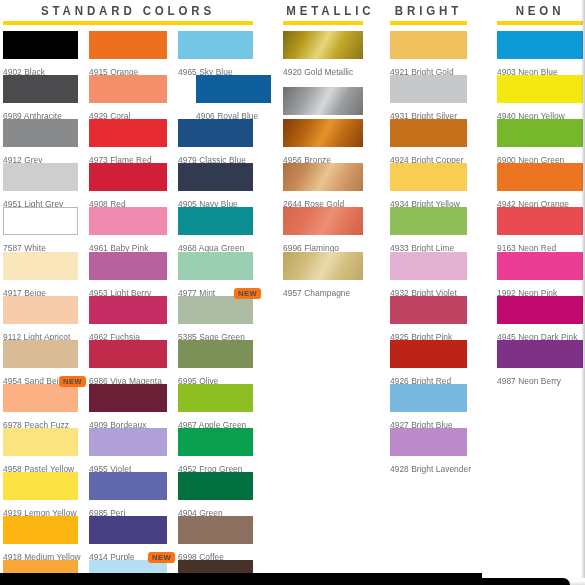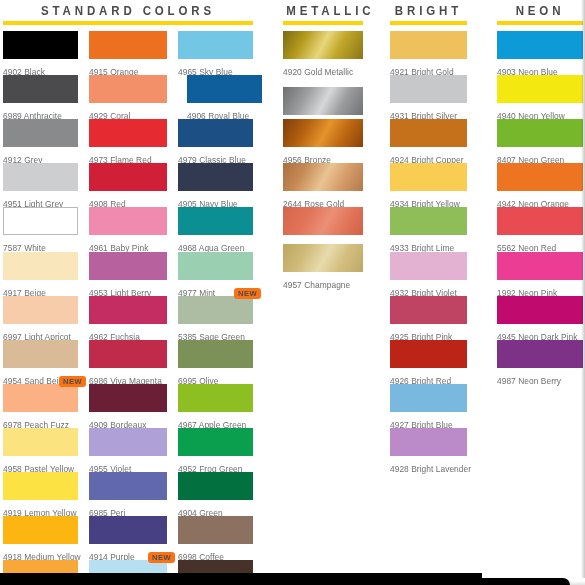--- a/index.html
+++ b/index.html
@@ -127,21 +127,21 @@
         <div class="cell" style="position: absolute; left: 0px; top: 176px; width: 100%;">
           <div class="sw outline" style="height: 28px; background: rgb(255, 255, 255);"></div>
           <div class="lbl">7587 White</div>
         </div>
         <div class="cell" style="position: absolute; left: 0px; top: 221px; width: 100%; text-decoration: underline;">
           <div class="sw" style="height: 28px; background: rgb(250, 230, 187);"></div>
           <div class="lbl">4917 Beige</div>
         </div>
         <div class="cell" style="position: absolute; left: 0px; top: 265px; width: 100%;">
           <div class="sw" style="height: 28px; background: rgb(247, 204, 170);"></div>
-          <div class="lbl">6997 Light Apricot</div>
+          <div class="lbl">9112 Light Apricot</div>
         </div>
         <div class="cell" style="position: absolute; left: 0px; top: 309px; width: 100%;">
           <div class="sw" style="height: 28px; background: rgb(217, 187, 151);"></div>
           <div class="lbl">4954 Sand Beige</div>
         </div>
         <div class="cell" style="position: absolute; left: 0px; top: 353px; width: 100%;">
           <div class="sw" style="height: 28px; background: rgb(252, 177, 132);">
             <div class="badge">NEW</div>
           </div>
           <div class="lbl">6978 Peach Fuzz</div>
@@ -215,21 +215,21 @@
           <div class="sw" style="height: 28px; background: rgb(183, 223, 242);">
             <div class="badge">NEW</div>
           </div>
         </div>
       </div>
       <div class="col" style="left: 178px; top: 31px; width: 75px;">
         <div class="cell" style="position: absolute; left: 0px; top: 0px; width: 100%;">
           <div class="sw" style="height: 28px; background: rgb(116, 198, 229);"></div>
           <div class="lbl">4965 Sky Blue</div>
         </div>
-        <div class="cell" style="position: absolute; left: 9px; top: 44px; width: 100%;">
+        <div class="cell" style="position: absolute; left: 18px; top: 44px; width: 100%;">
           <div class="sw" style="height: 28px; background: rgb(14, 95, 156);"></div>
           <div class="lbl">4906 Royal Blue</div>
         </div>
         <div class="cell" style="position: absolute; left: 0px; top: 88px; width: 100%;">
           <div class="sw" style="height: 28px; background: rgb(28, 79, 132);"></div>
           <div class="lbl">4979 Classic Blue</div>
         </div>
         <div class="cell" style="position: absolute; left: 0px; top: 132px; width: 100%;">
           <div class="sw" style="height: 28px; background: rgb(50, 58, 82);"></div>
           <div class="lbl">4905 Navy Blue</div>
@@ -286,21 +286,21 @@
           <div class="lbl">4956 Bronze</div>
         </div>
         <div class="cell" style="position: absolute; left: 0px; top: 132px; width: 100%;">
           <div class="sw" style="height: 28px; background: linear-gradient(118deg, rgb(169, 112, 63) 0%, rgb(198, 138, 85) 26%, rgb(234, 196, 147) 52%, rgb(215, 158, 108) 72%, rgb(178, 121, 74) 100%);"></div>
           <div class="lbl">2644 Rose Gold</div>
         </div>
         <div class="cell" style="position: absolute; left: 0px; top: 176px; width: 100%;">
           <div class="sw" style="height: 28px; background: linear-gradient(118deg, rgb(213, 102, 76) 0%, rgb(225, 115, 89) 30%, rgb(236, 143, 116) 55%, rgb(224, 114, 87) 78%, rgb(209, 97, 74) 100%);"></div>
           <div class="lbl">6996 Flamingo</div>
         </div>
-        <div class="cell" style="position: absolute; left: 0px; top: 213px; width: 100%;">
+        <div class="cell" style="position: absolute; left: 0px; top: 221px; width: 100%;">
           <div class="sw" style="height: 28px; background: linear-gradient(118deg, rgb(187, 165, 95) 0%, rgb(208, 187, 122) 28%, rgb(232, 220, 173) 52%, rgb(212, 191, 128) 72%, rgb(189, 168, 101) 100%);"></div>
           <div class="lbl">4957 Champagne</div>
         </div>
       </div>
       <div class="col" style="left: 390px; top: 31px; width: 77px;">
         <div class="cell" style="position: absolute; left: 0px; top: 0px; width: 100%;">
           <div class="sw" style="height: 28px; background: rgb(238, 193, 92);"></div>
           <div class="lbl">4921 Bright Gold</div>
         </div>
         <div class="cell" style="position: absolute; left: 0px; top: 44px; width: 100%;">
@@ -344,29 +344,29 @@
         <div class="cell" style="position: absolute; left: 0px; top: 0px; width: 100%;">
           <div class="sw" style="height: 28px; background: rgb(12, 155, 214);"></div>
           <div class="lbl">4903 Neon Blue</div>
         </div>
         <div class="cell" style="position: absolute; left: 0px; top: 44px; width: 100%;">
           <div class="sw" style="height: 28px; background: rgb(244, 232, 17);"></div>
           <div class="lbl">4940 Neon Yellow</div>
         </div>
         <div class="cell" style="position: absolute; left: 0px; top: 88px; width: 100%;">
           <div class="sw" style="height: 28px; background: rgb(118, 183, 43);"></div>
-          <div class="lbl">8407 Neon Green</div>
+          <div class="lbl">6900 Neon Green</div>
         </div>
         <div class="cell" style="position: absolute; left: 0px; top: 132px; width: 100%;">
           <div class="sw" style="height: 28px; background: rgb(237, 117, 33);"></div>
           <div class="lbl">4942 Neon Orange</div>
         </div>
         <div class="cell" style="position: absolute; left: 0px; top: 176px; width: 100%;">
           <div class="sw" style="height: 28px; background: rgb(233, 75, 82);"></div>
-          <div class="lbl">5562 Neon Red</div>
+          <div class="lbl">9163 Neon Red</div>
         </div>
         <div class="cell" style="position: absolute; left: 0px; top: 221px; width: 100%;">
           <div class="sw" style="height: 28px; background: rgb(234, 61, 147);"></div>
           <div class="lbl">1992 Neon Pink</div>
         </div>
         <div class="cell" style="position: absolute; left: 0px; top: 265px; width: 100%;">
           <div class="sw" style="height: 28px; background: rgb(192, 10, 110);"></div>
           <div class="lbl">4945 Neon Dark Pink</div>
         </div>
         <div class="cell" style="position: absolute; left: 0px; top: 309px; width: 100%;">

